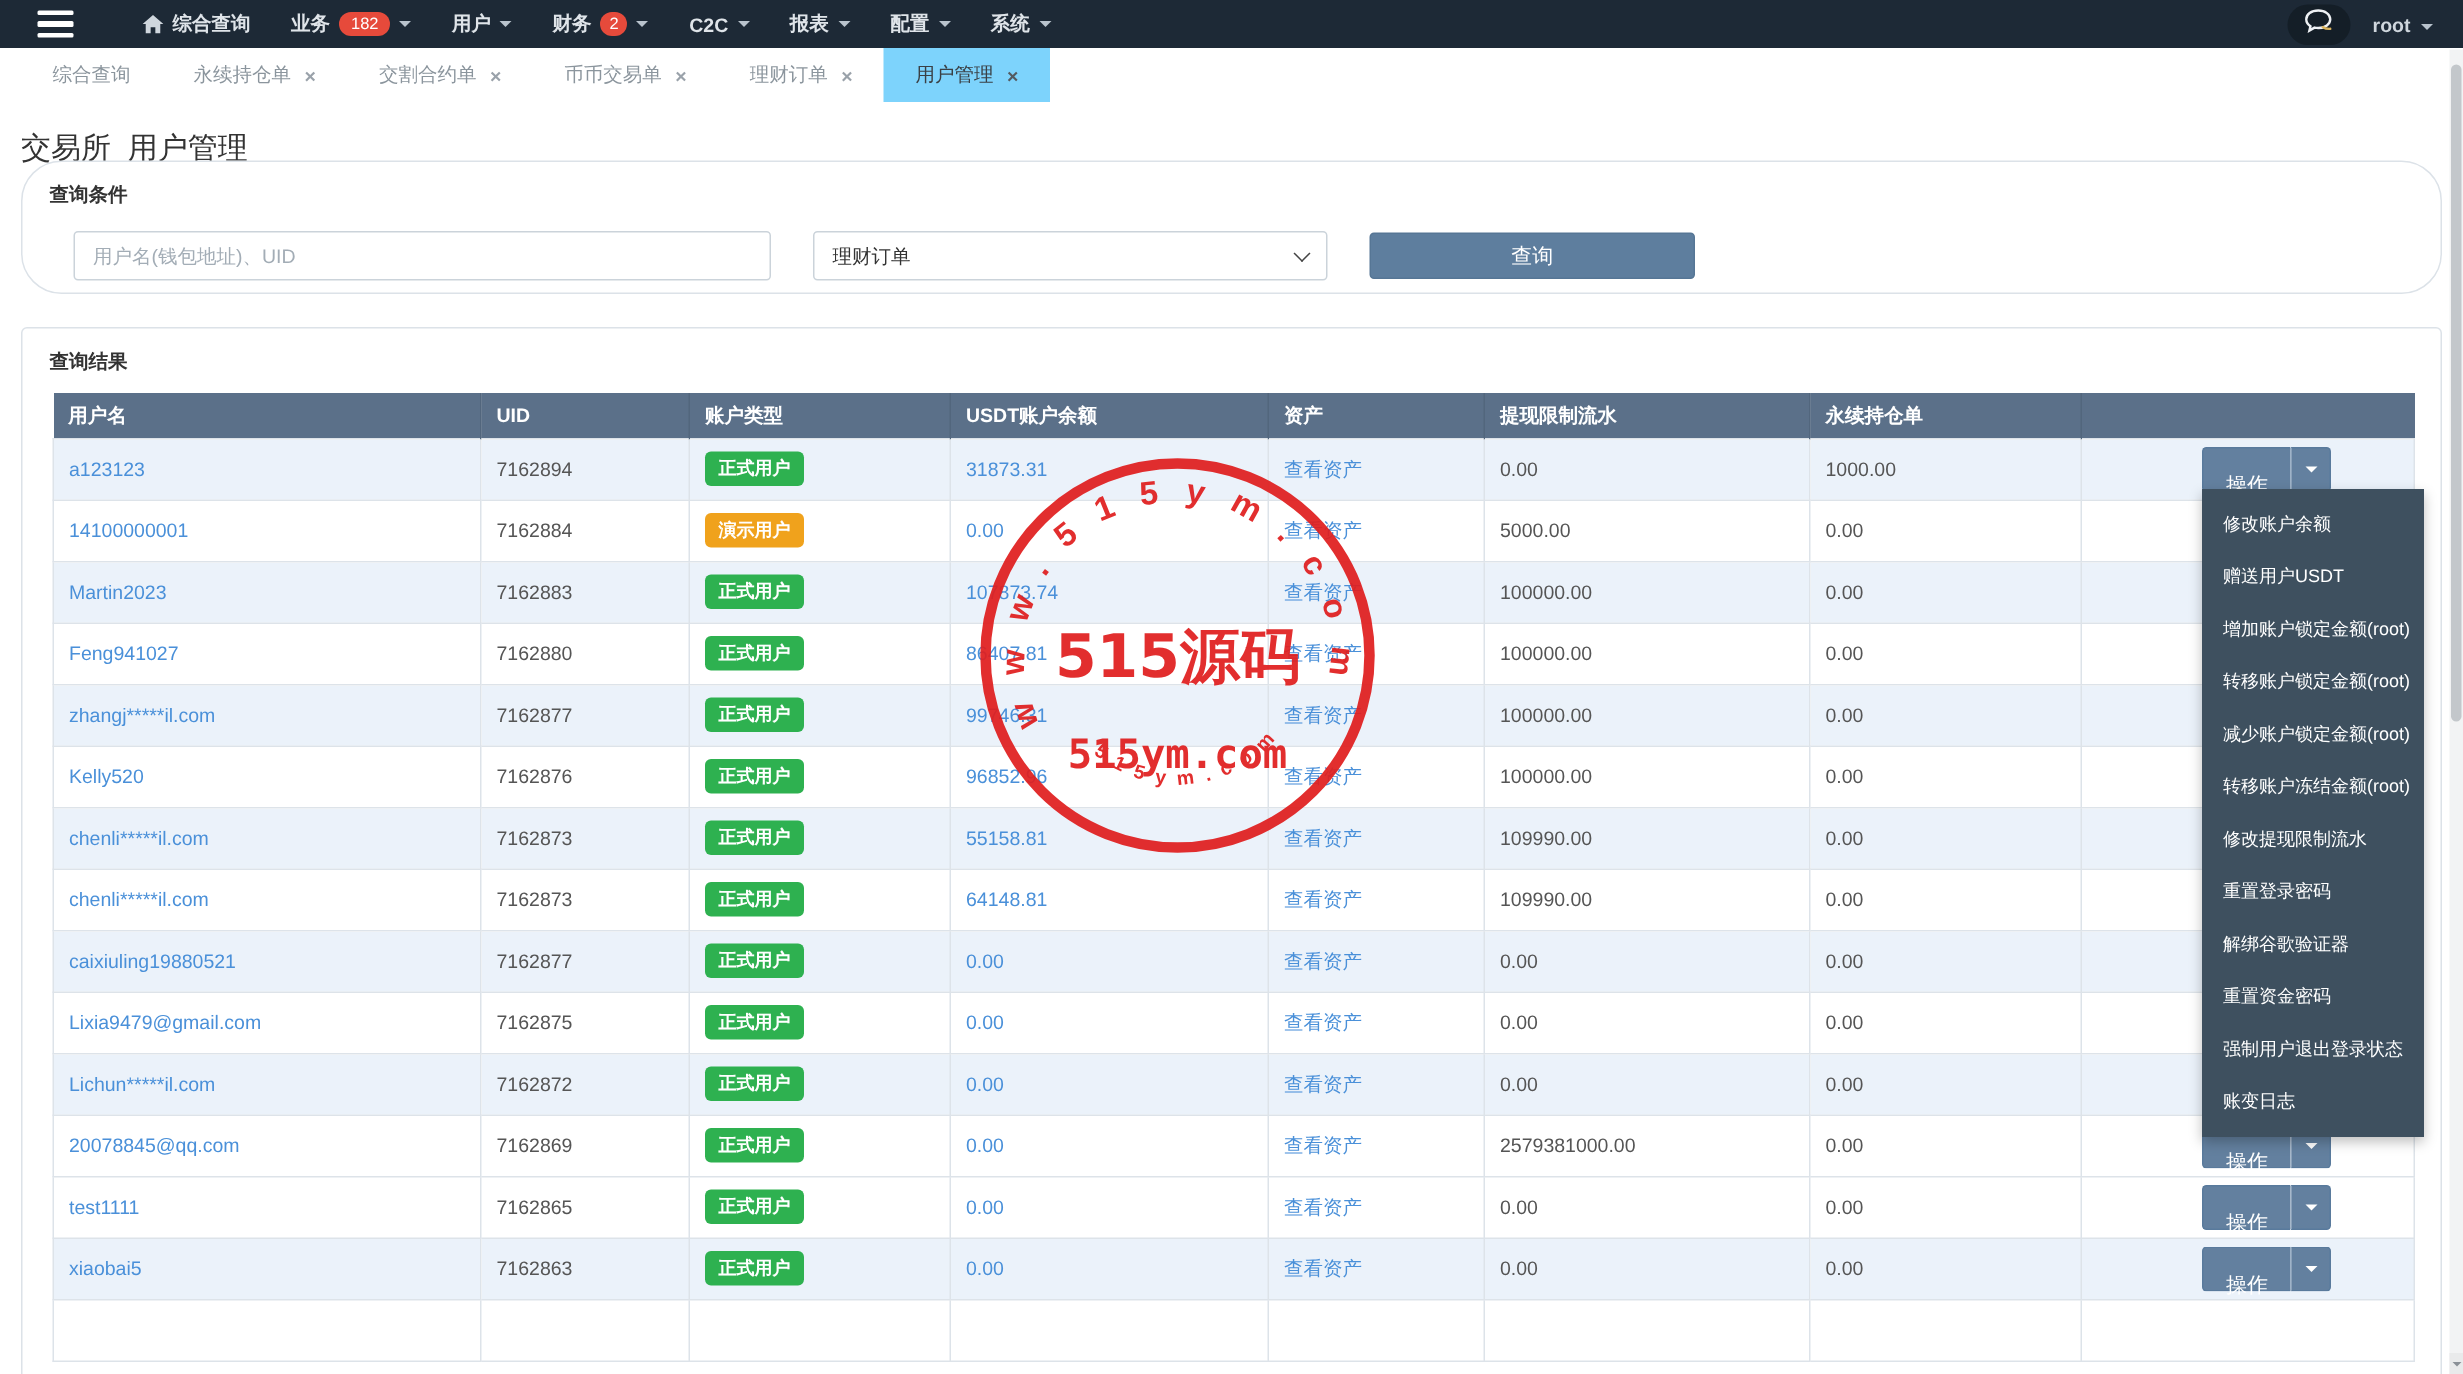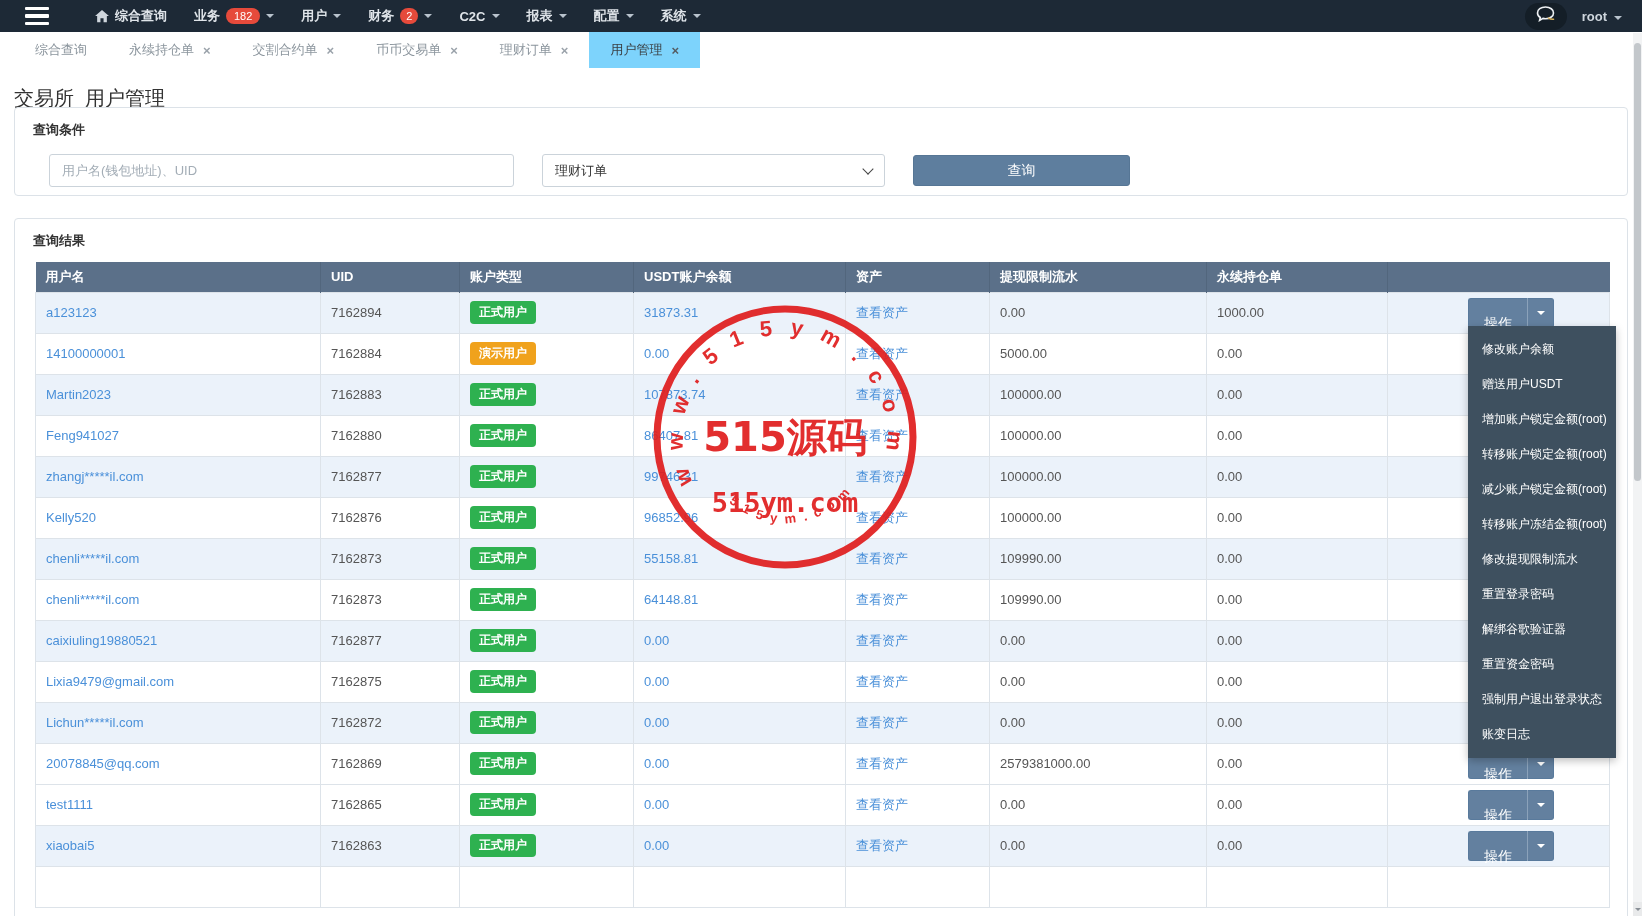--- a/index.html
+++ b/index.html
@@ -37,21 +37,21 @@
   .tab.active .tab-close { color:#545b61; }
   .refresh-btn { position:absolute; right:86px; top:9px; cursor:pointer; }
 
   
   .page-title { position:absolute; top:70px; left:14px; font-size:20px; font-weight:400; color:#333;margin-top:15px; }
 
   .panel { position:absolute; left:14px; width:1614px; border:1px solid #dce2e8;
     border-radius:4px; background:#fff; }
   .panel-head { padding:13px 18px 0; font-size:13px; font-weight:700; color:#333; }
 
-  .query-panel { top:107px; height:89px; }
+  .query-panel { top:107px; height:89px;border-radius:27px; }
   .query-row { display:flex; align-items:center; margin:15px 0 0 34px; }
   .text-input { width:465px; height:33px; border:1px solid #cbd3da; border-radius:3px;
     padding:0 12px; font-size:13px; color:#333; outline:none;
     font-family:"Liberation Sans","DejaVu Sans",sans-serif; }
   .text-input::placeholder { color:#a3adb6; }
   .select-box { width:343px; height:33px; border:1px solid #cbd3da; border-radius:3px;
     margin-left:28px; display:flex; align-items:center; justify-content:space-between;
     padding:0 12px; font-size:13px; color:#333; cursor:pointer; background:#fff; }
   .select-caret { width:8px; height:8px; border-right:1.5px solid #444; border-bottom:1.5px solid #444;
     transform:rotate(45deg); margin-top:-4px; }

